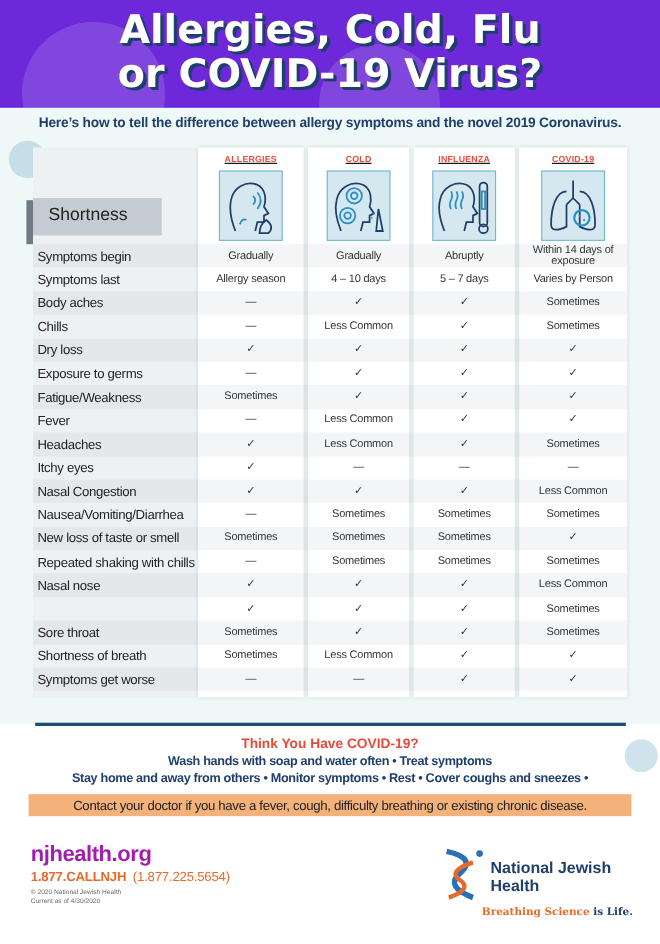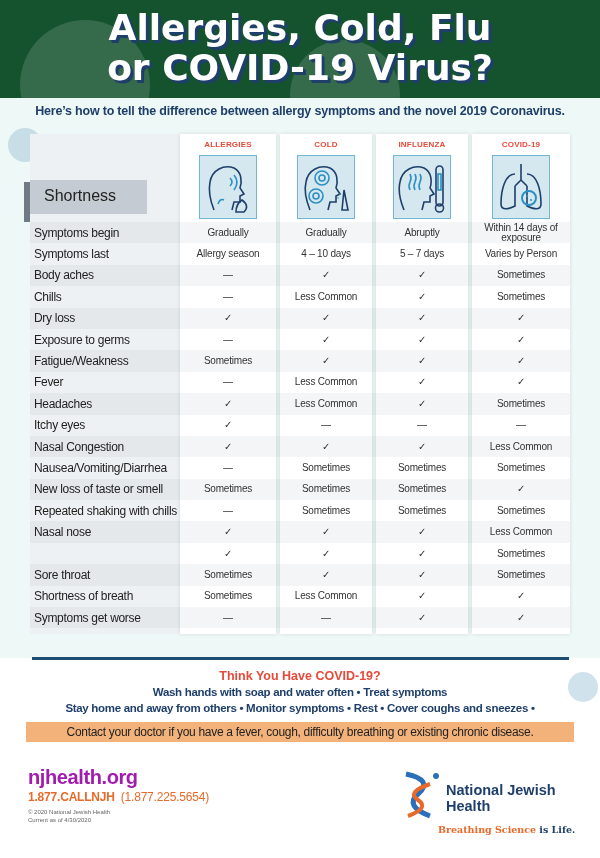--- a/index.html
+++ b/index.html
@@ -1,29 +1,29 @@
 <!DOCTYPE html>
 <html><head>
 <meta charset="utf-8">
 <style>
   * { box-sizing: border-box; margin: 0; padding: 0; }
   body { width: 600px; height: 858px; background: #ffffff; font-family: "Liberation Sans", sans-serif; position: relative; overflow: hidden; }
-  .hero { position: absolute; left: 0; top: 0; width: 600px; height: 112px; background: #14532d; overflow: hidden; }
+  .hero { position: absolute; left: 0; top: 0; width: 600px; height: 112px; background: #6d28d9; overflow: hidden; }
   .hero .blob { position: absolute; border-radius: 50%; background: rgba(255,255,255,0.14); }
   .hero h1 { position: absolute; left: 0; top: 8px; width: 600px; text-align: center; color: #ffffff; font-family: "DejaVu Sans", sans-serif; font-weight: bold; font-size: 36px; line-height: 40px; letter-spacing: 0px; text-shadow: 2px 2px 0 #1f3f6b, 3px 3px 0 #1f3f6b; }
   .band { position: absolute; left: 0; top: 98px; width: 600px; height: 560px; background: #eef8f6; }
   .subtitle { position: absolute; left: 0; top: 104px; width: 600px; text-align: center; font-weight: bold; color: #1f3f6b; font-size: 12.5px; letter-spacing: -0.2px; }
   .virus { position: absolute; border-radius: 50%; }
   .table { position: absolute; left: 30px; top: 134px; width: 540px; }
   .col-bg { position: absolute; top: 0; height: 500px; background: #ffffff; box-shadow: 0 0 4px rgba(0,0,0,0.12); }
   .label-bg { position: absolute; left: 0; top: 0; width: 150px; height: 500px; background: #eef1f3; }
   .sym-tab { position: absolute; left: 0; top: 46px; width: 117px; height: 34px; background: #c4cbd2; }
   .sym-tab .fold { position: absolute; left: -6px; top: 2px; width: 6px; height: 40px; background: #6f7a85; }
   .sym-tab span { position: absolute; left: 14px; top: 7px; font-size: 16px; color: #222; }
-  .col-head { position: absolute; top: 0; width: 82px; text-align: center; }
+  .col-head { position: absolute; top: 0; width: 82px; text-align: center; text-decoration: underline; }
   .col-head .name { font-size: 8px; font-weight: bold; color: #e84a3a; margin-top: 6px; letter-spacing: 0.2px; }
   .col-head .icon { width: 58px; height: 64px; margin: 6px auto 0; background: #d6e8ef; border: 1px solid #6fb7d3; display: flex; align-items: center; justify-content: center; }
   .rows { position: absolute; left: 0; top: 88px; width: 540px; }
   .row { position: relative; height: 21.4px; display: flex; align-items: center; }
   .row.stripe::before { content: ""; position: absolute; left: 0; top: 0; width: 540px; height: 100%; background: rgba(160,170,180,0.12); }
   .row .lbl { position: relative; width: 150px; padding-left: 4px; font-size: 12px; color: #222; letter-spacing: -0.3px; }
   .row .cell { position: absolute; width: 82px; text-align: center; font-size: 10px; color: #333; letter-spacing: -0.2px; line-height: 10px; }
   .check-red { color: #e84a3a; font-size: 12px; }
   .check-blue { color: #2a8fc4; font-size: 12px; }
   .dash { color: #9aa4ad; font-size: 11px; }

